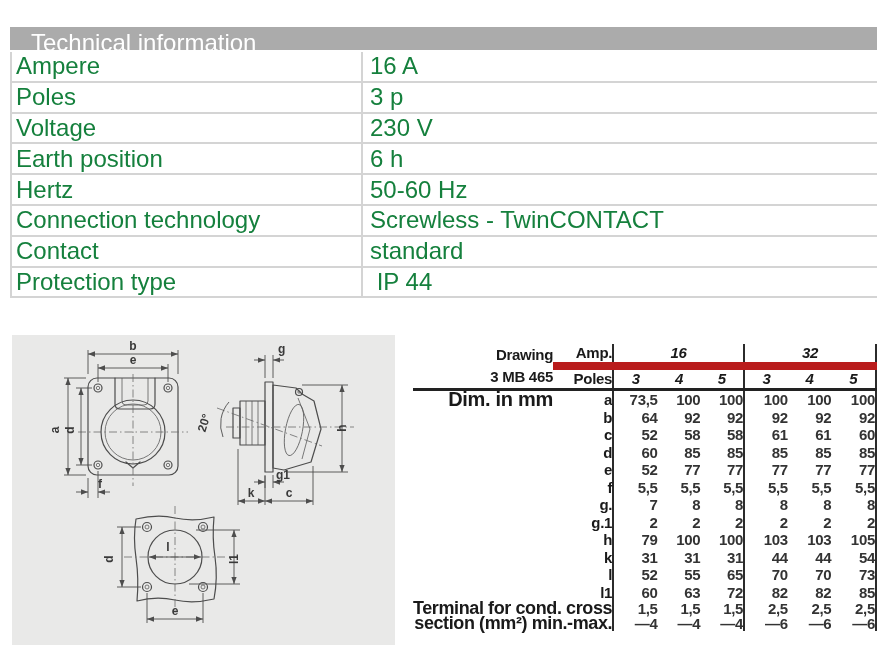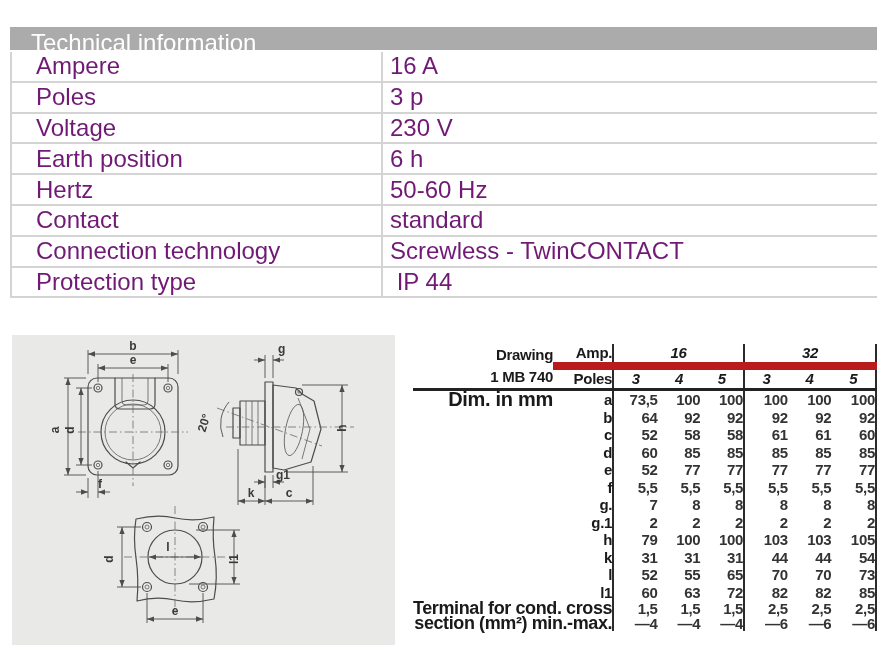--- a/index.html
+++ b/index.html
@@ -2,21 +2,21 @@
 <html><head>
 <meta charset="utf-8">
 <style>
   html,body{margin:0;padding:0;background:#fff;}
   body{width:877px;height:655px;position:relative;font-family:"Liberation Sans",sans-serif;overflow:hidden;}
 
   
   .spec{position:absolute;left:10px;top:27px;width:867px;}
   .spec-header{height:23px;background:#ababab;color:#fff;font-size:24px;line-height:31px;padding-left:21px;box-sizing:border-box;margin-bottom:2px;}
   .spec-rows{border-left:2px solid #d4d4d4;}
-  .spec-row{display:flex;height:28.8px;border-bottom:2px solid #d4d4d4;align-items:center;font-size:24px;color:#701a75;padding-left:20px;}
+  .spec-row{display:flex;height:28.8px;border-bottom:2px solid #d4d4d4;align-items:center;font-size:24px;color:#15803d;}
   .spec-label{flex:0 0 351px;width:351px;align-self:stretch;display:flex;align-items:center;border-right:2px solid #d4d4d4;padding-left:4px;box-sizing:border-box;}
   .spec-value{padding-left:7px;white-space:pre;}
 
   
   .drawing-panel{position:absolute;left:12px;top:335px;width:383px;height:310px;background:#e9e9e8;}
   .pl{stroke:#4d4d4d;stroke-width:1.2;fill:none;stroke-linejoin:round;stroke-linecap:round;}
   .pl2{stroke:#5a5a5a;stroke-width:0.8;fill:none;}
   .dl{stroke:#4d4d4d;stroke-width:0.9;fill:none;}
   .cl{stroke:#6a6a6a;stroke-width:0.8;fill:none;stroke-dasharray:8 3 1.5 3;}
   .lb{font:bold 12px "Liberation Sans",sans-serif;fill:#3a3a3a;}
@@ -59,26 +59,26 @@
       </div>
       <div class="spec-row">
         <div class="spec-label">Earth position</div>
         <div class="spec-value">6 h</div>
       </div>
       <div class="spec-row">
         <div class="spec-label">Hertz</div>
         <div class="spec-value">50-60 Hz</div>
       </div>
       <div class="spec-row">
+        <div class="spec-label">Connection technology</div>
+        <div class="spec-value">Screwless - TwinCONTACT</div>
+      </div>
+      <div class="spec-row">
         <div class="spec-label">Contact</div>
         <div class="spec-value">standard</div>
-      </div>
-      <div class="spec-row">
-        <div class="spec-label">Connection technology</div>
-        <div class="spec-value">Screwless - TwinCONTACT</div>
       </div>
       <div class="spec-row">
         <div class="spec-label">Protection type</div>
         <div class="spec-value"> IP 44</div>
       </div>
     </div>
 </div>
 
 <div class="drawing-panel">
   <svg width="383" height="310" viewBox="0 0 383 310">
@@ -212,21 +212,21 @@
       <col style="width:49px">
   </colgroup>
   <thead>
     <tr>
       <td class="lab">Drawing</td>
       <td class="lab h1 vline">Amp.</td>
       <td class="ctr h1 vline" colspan="3">16</td>
       <td class="ctr h1 vline" colspan="3">32</td>
     </tr>
     <tr>
-      <td class="lab h2">1 MB 740</td>
+      <td class="lab h2">3 MB 465</td>
       <td class="lab h2 vline">Poles</td>
       <td class="ctr h2">3</td>
       <td class="ctr h2">4</td>
       <td class="ctr h2 vline">5</td>
       <td class="ctr h2">3</td>
       <td class="ctr h2">4</td>
       <td class="ctr h2 vline">5</td>
     </tr>
   </thead>
   <tbody>

